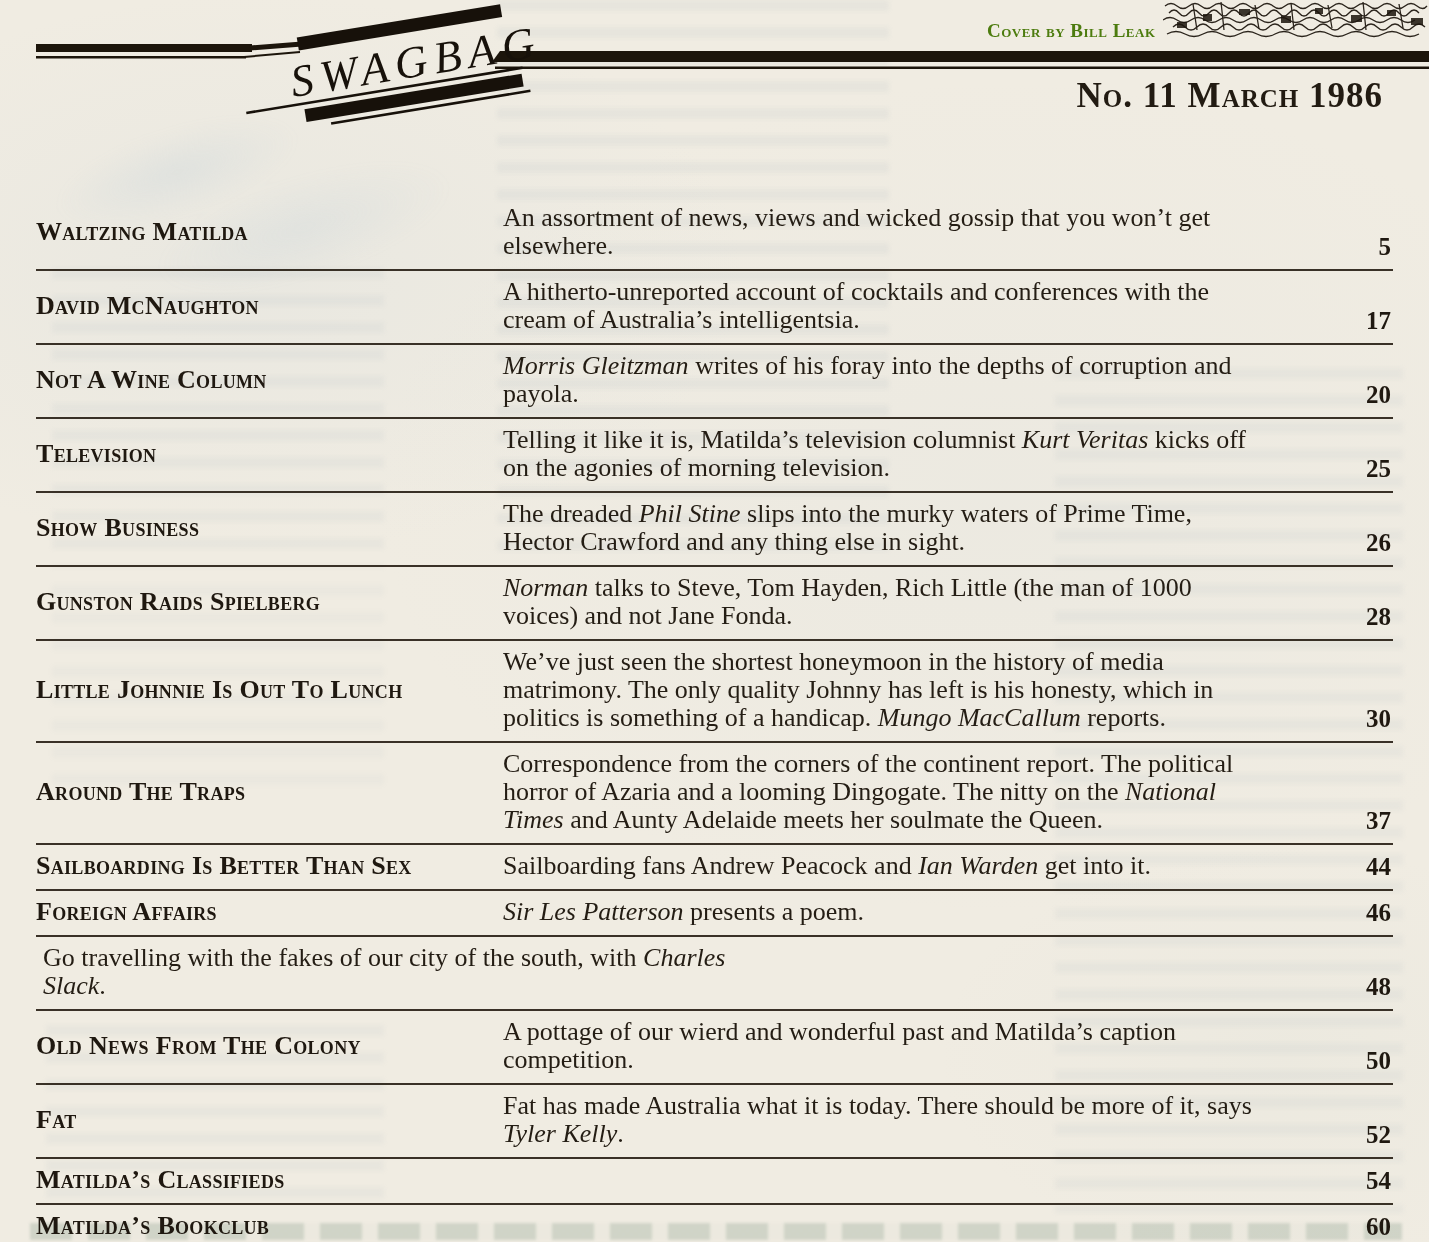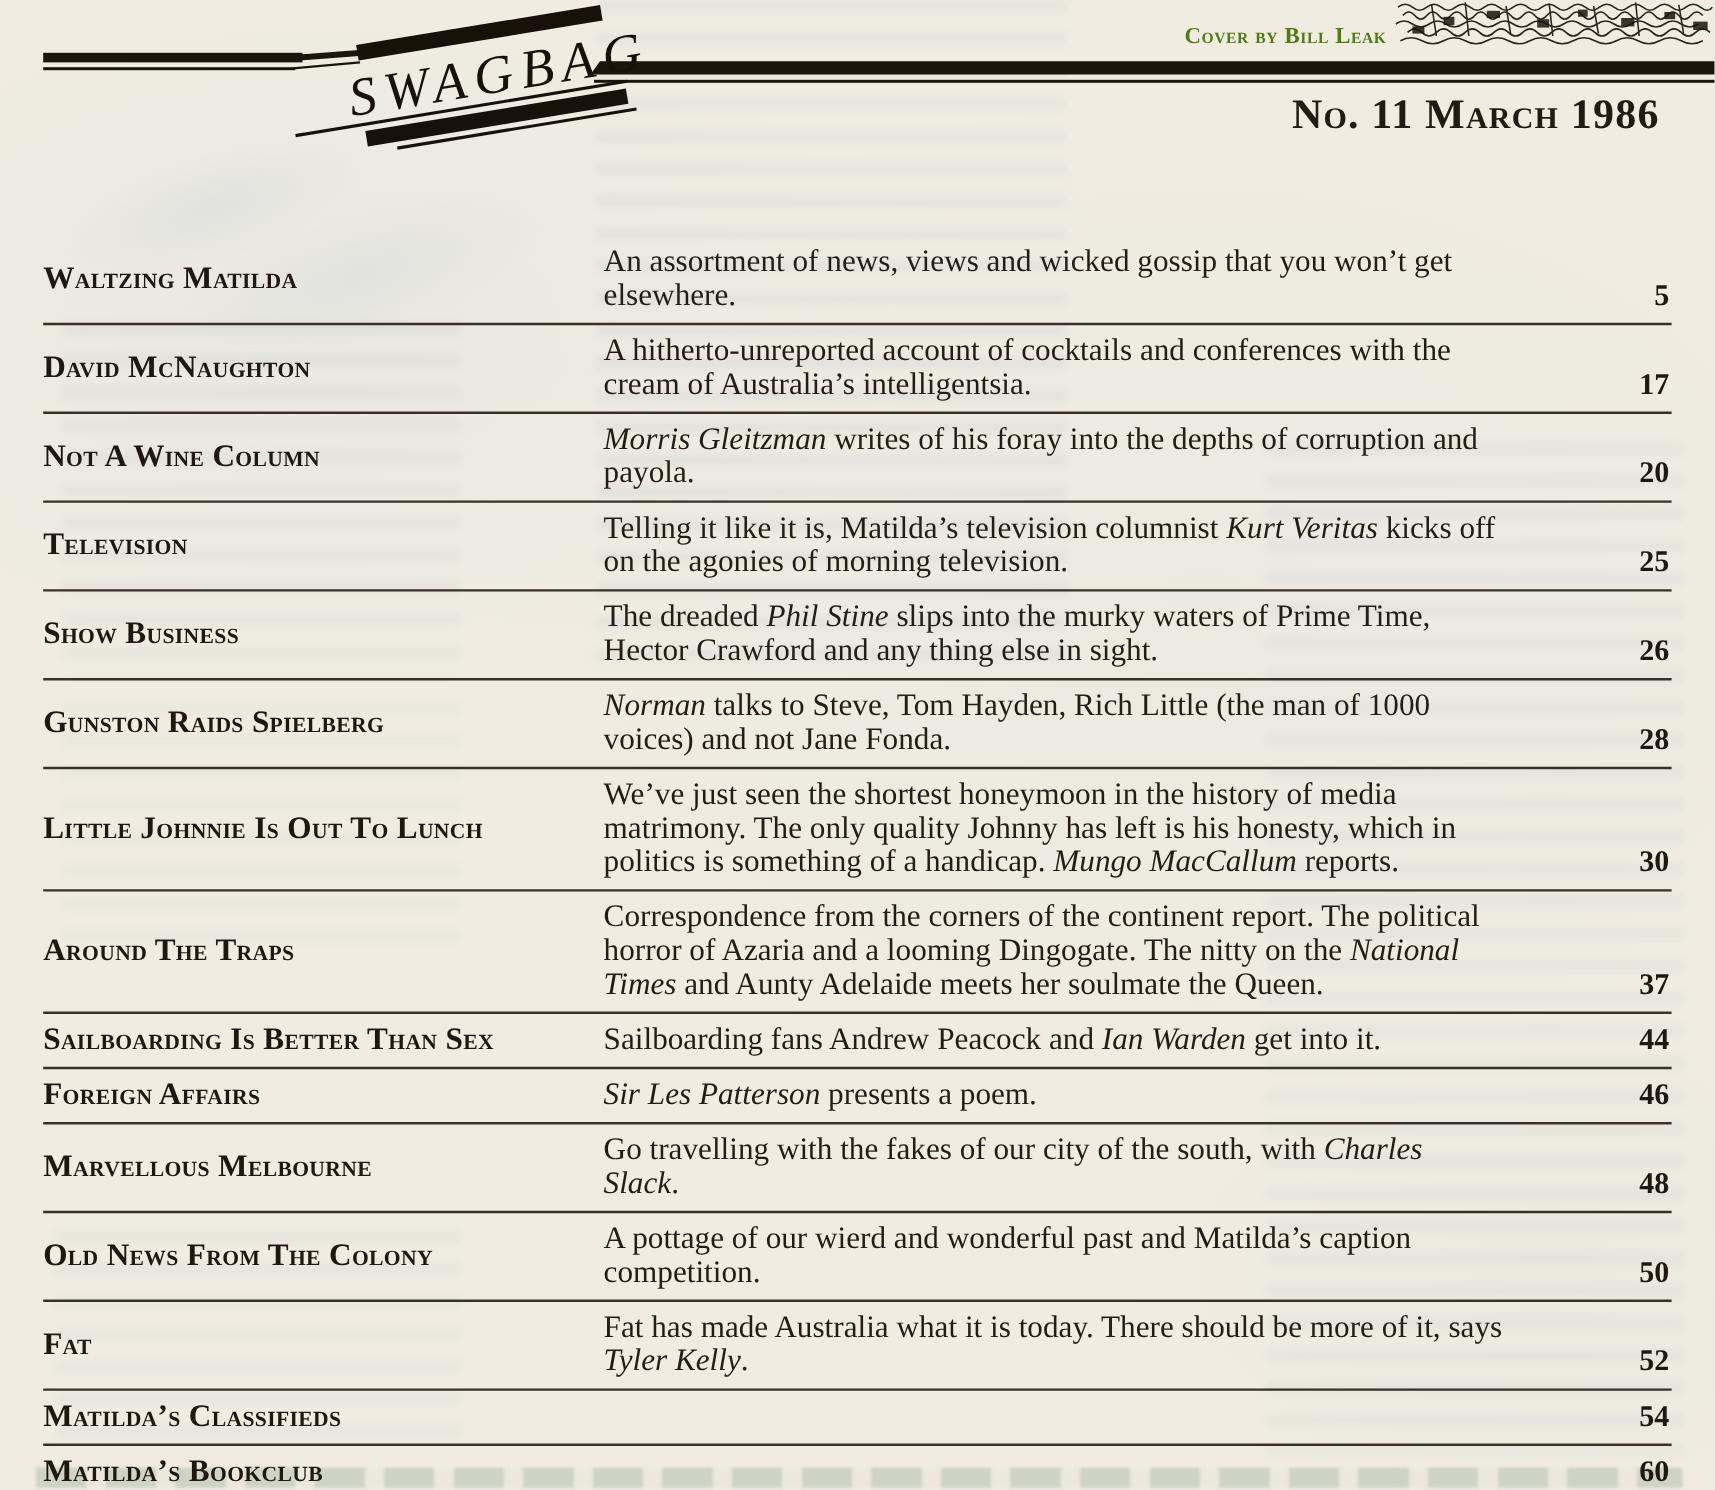--- a/index.html
+++ b/index.html
@@ -180,21 +180,20 @@
     <div class="n">44</div>
   </section>
 
   <section class="row">
     <h2 class="t">Foreign Affairs</h2>
     <p class="d"><em>Sir Les Patterson</em><span> presents a poem.</span></p>
     <div class="n">46</div>
   </section>
 
   <section class="row">
-    <h2 class="t">Marvellous Melbourne</h2>
     <p class="d"><span>Go travelling with the fakes of our city of the south, with </span><em>Charles Slack</em><span>.</span></p>
     <div class="n">48</div>
   </section>
 
   <section class="row">
     <h2 class="t">Old News From The Colony</h2>
     <p class="d"><span>A pottage of our wierd and wonderful past and Matilda’s caption competition.</span></p>
     <div class="n">50</div>
   </section>
 

